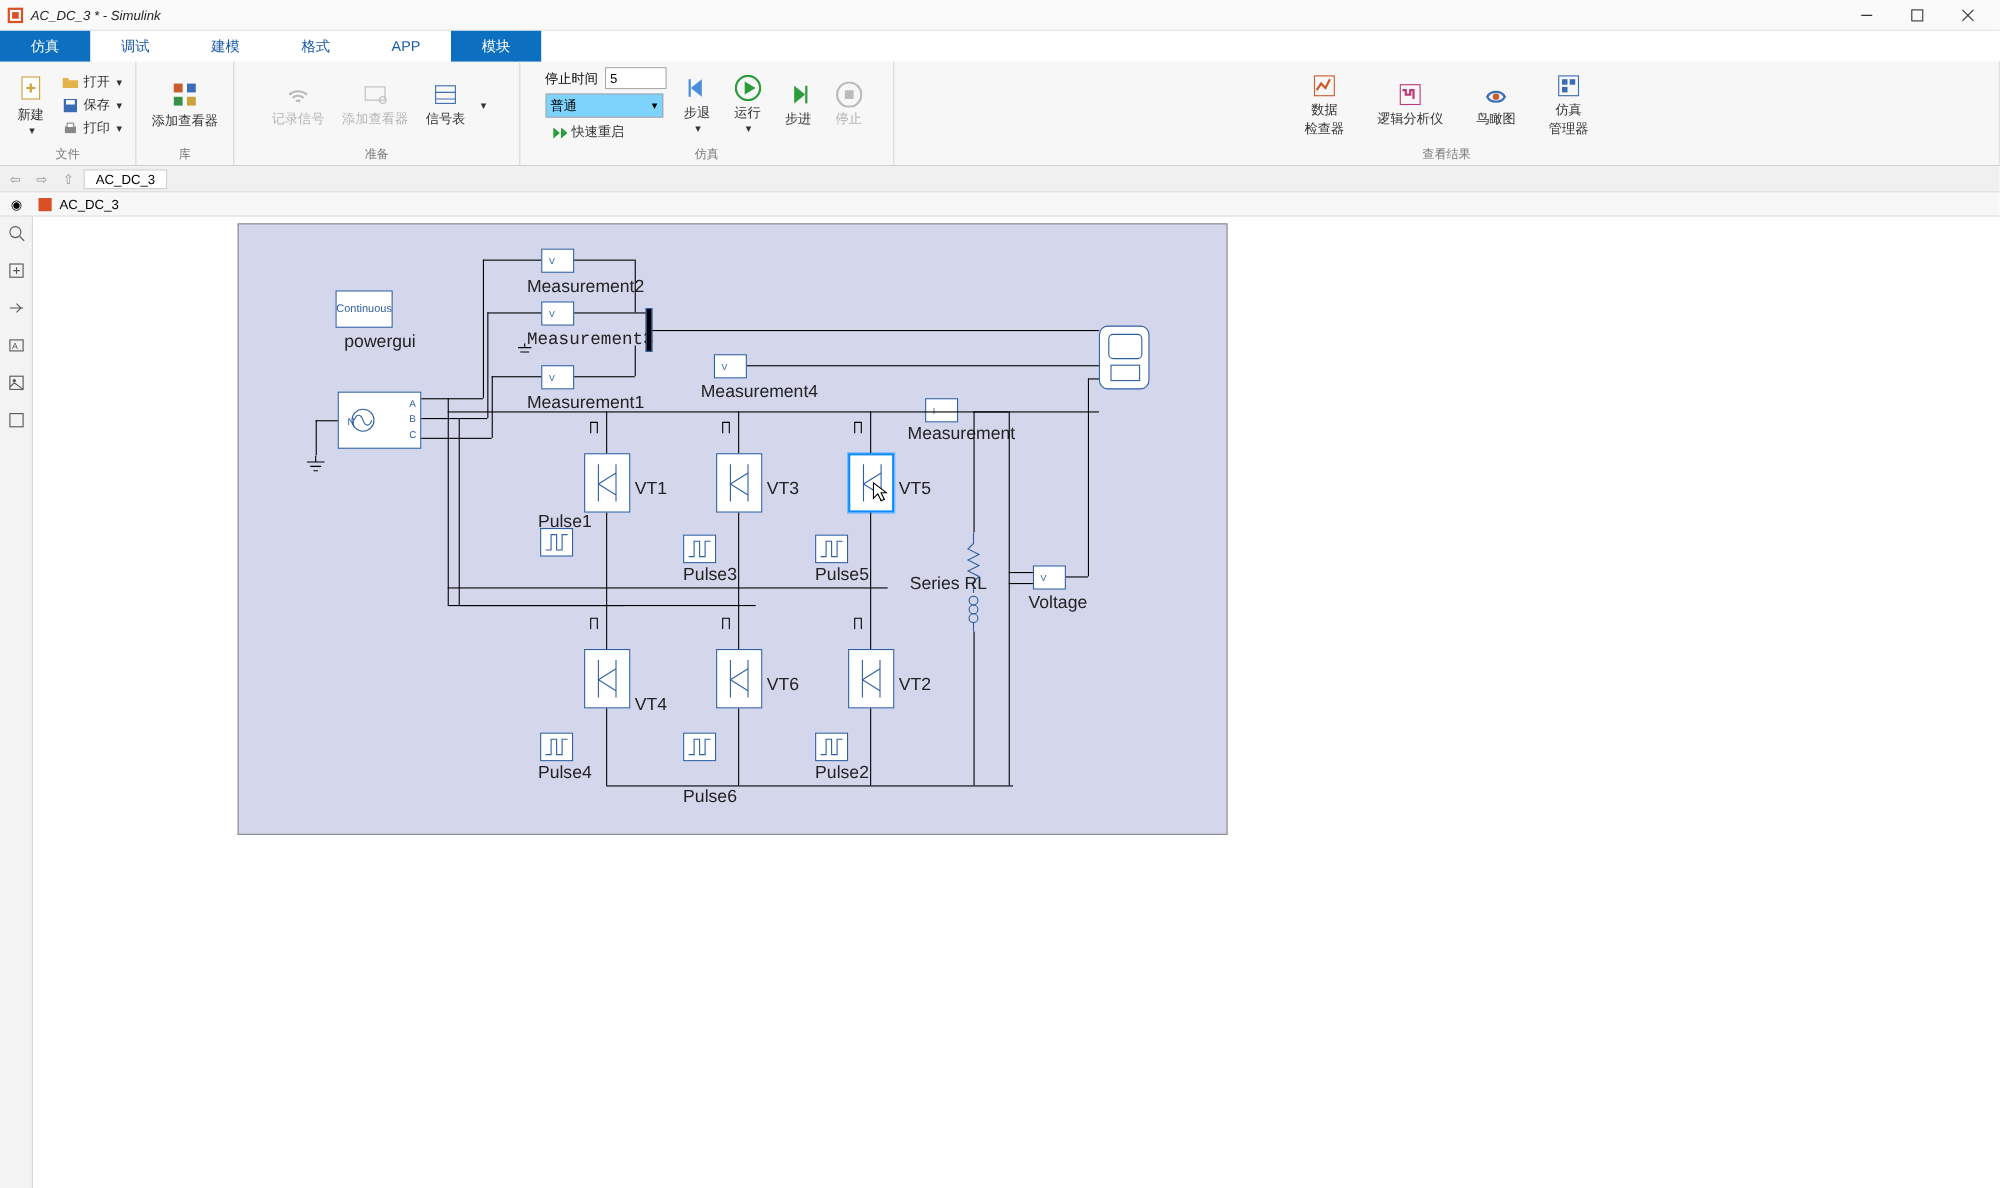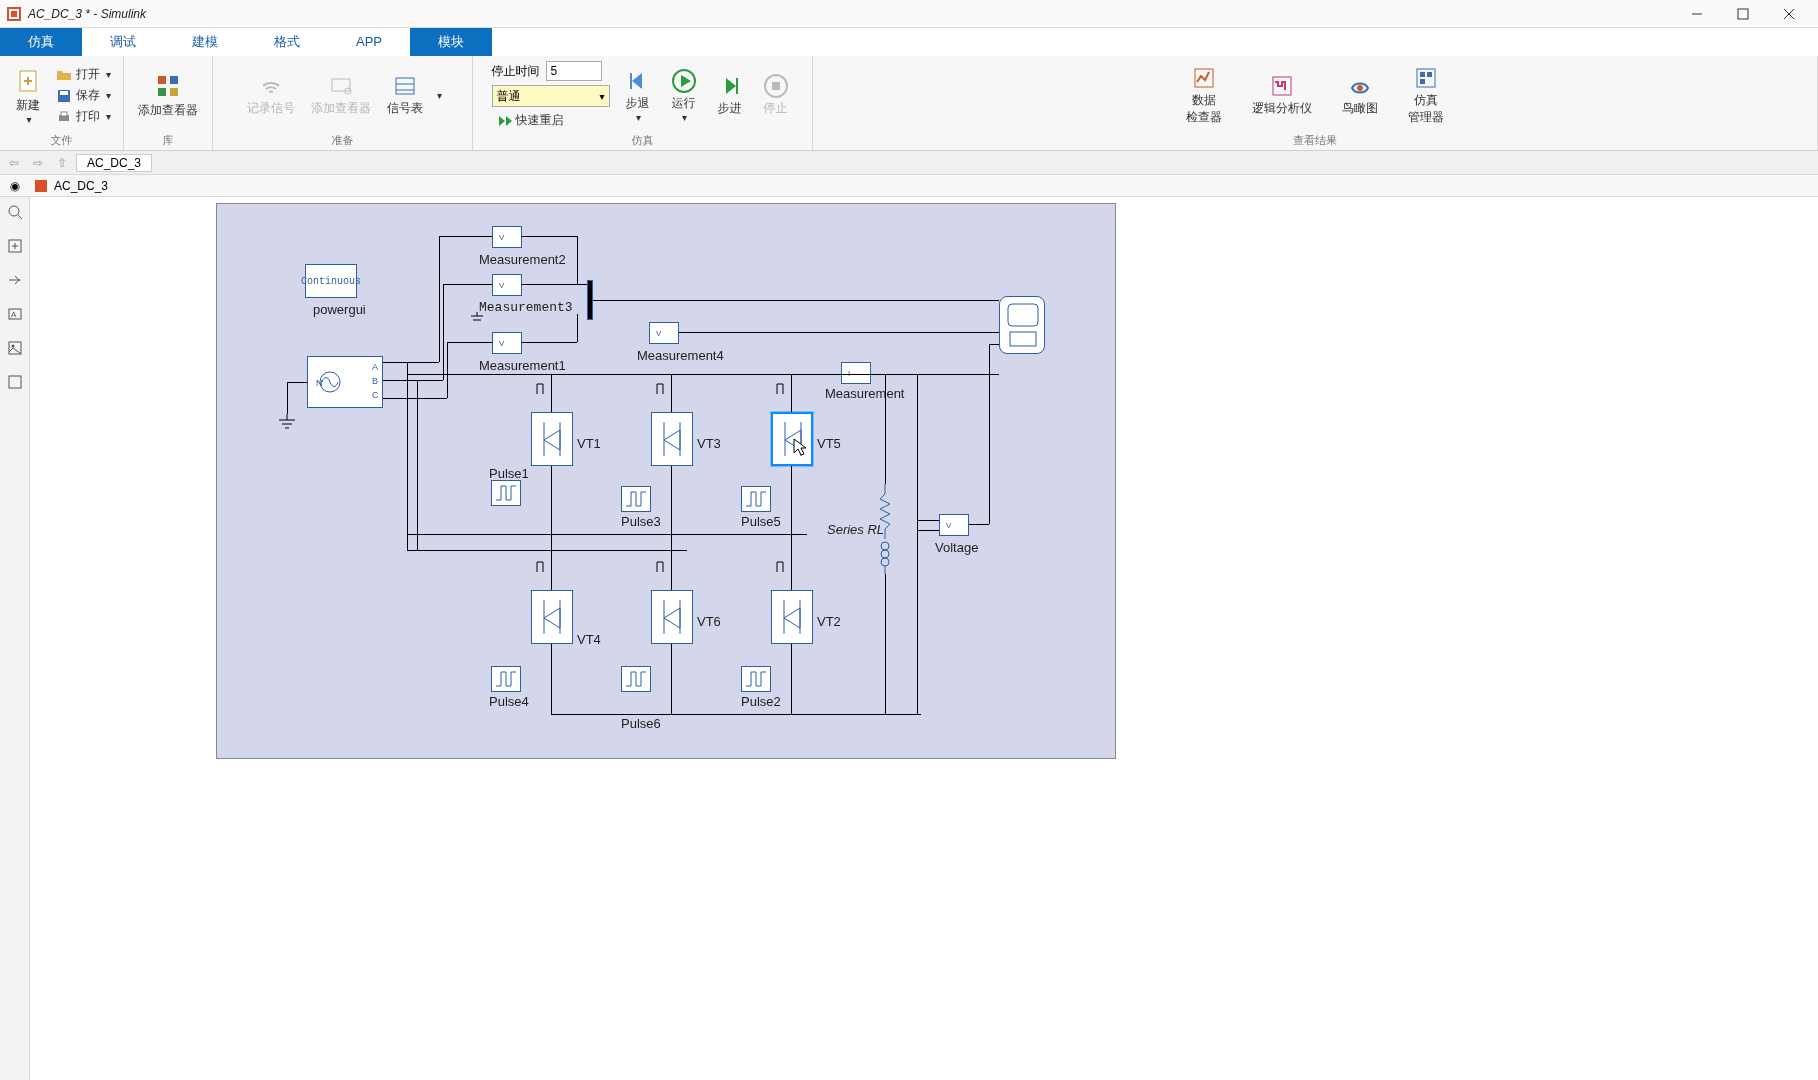--- a/index.html
+++ b/index.html
@@ -42,32 +42,32 @@
 
 .side-toolbar { position:absolute; left:0; top:197px; width:30px; background:#f3f3f3; border-right:1px solid #d8d8d8; height: calc(1080px - 197px); display:flex; flex-direction:column; align-items:center; padding-top:4px; gap:12px; }
 .side-btn { width:22px; height:22px; display:flex; align-items:center; justify-content:center; color:#555; cursor:pointer; }
 
 
 .canvas-wrap { position:absolute; left:30px; top:197px; right:0; bottom:0; background:#fff; overflow:hidden; }
 .diagram-bg { position:absolute; left:186px; top:6px; width:900px; height:556px; background:#d4d6ec; border:1px solid #888; }
 
 .blk { position:absolute; background:#fff; border:1px solid #2f5fa3; display:flex; align-items:center; justify-content:center; }
 .blk.sel { border:2px solid #0b89ff; box-shadow: 0 0 0 1px #7dbaff; }
-.blk-label { position:absolute; font-size:13px; color:#222; white-space:nowrap; }
+.blk-label { position:absolute; font-size:16px; color:#222; white-space:nowrap; }
 .wire { position:absolute; background:#000; }
 .wire.h { height:1px; }
 .wire.v { width:1px; }
 
 .diagram-title { position:absolute; font-size:18px; color:#4a4a4a; }
 
 
 svg { display:block; }
 
 .sim-input { width:56px; height:20px; border:1px solid #aaa; padding:0 4px; font-size:12px; }
-.sim-select { width:118px; height:22px; border:1px solid #aaa; background:#fef9c3; font-size:12px; padding:0 4px; display:flex; align-items:center; justify-content: space-between; text-align: center; }
+.sim-select { width:107px; height:22px; border:1px solid #aaa; background:#7dd3fc; font-size:12px; padding:0 4px; display:flex; align-items:center; justify-content: space-between; text-align: center; }
 
 .thy { width:42px; height:54px; }
 .pulse { width:30px; height:26px; }
 .meas { width:30px; height:22px; }
 .scope { width:46px; height:58px; border-radius:8px; }
 
 </style>
 </head>
 <body>
 
@@ -372,21 +372,21 @@
         <rect x="2" y="2" width="12" height="12" fill="none" stroke="#555"></rect>
       </svg>
     </div>
 </div>
 
 <div class="canvas-wrap">
   <div class="diagram-bg">
 
 
     <div class="blk" style="left:88px; top:60px; width:52px; height:34px;">
-      <span style="font-size:10px;color:#2f5fa3;font-family:Liberation Mono, monospace;">Continuous</span>
+      <span style="font-size:10px;color:#2f5fa3;">Continuous</span>
     </div>
     <div class="blk-label" style="left:96px; top:98px;">powergui</div>
 
     <div class="blk" style="left:90px; top:152px; width:76px; height:52px;">
       <svg width="76" height="52">
           <circle cx="22" cy="26" r="10" fill="none" stroke="#2f5fa3"></circle>
           <path d="M14 26c2-6 6-6 8 0s6 6 8 0" fill="none" stroke="#2f5fa3"></path>
           <text x="8" y="30" font-size="9" fill="#2f5fa3">N</text>
           <text x="64" y="14" font-size="9" fill="#2f5fa3">A</text>
           <text x="64" y="28" font-size="9" fill="#2f5fa3">B</text>
@@ -545,21 +545,21 @@
 
     <div style="position:absolute;left:658px;top:280px;">
       <svg width="20" height="90">
           <path d="M10 0v10l-5 5 10 5-10 5 10 5-10 5 10 5-5 5v10" fill="none" stroke="#2f5fa3"></path>
           <circle cx="10" cy="62" r="4" fill="none" stroke="#2f5fa3"></circle>
           <circle cx="10" cy="70" r="4" fill="none" stroke="#2f5fa3"></circle>
           <circle cx="10" cy="78" r="4" fill="none" stroke="#2f5fa3"></circle>
           <line x1="10" y1="82" x2="10" y2="90" stroke="#2f5fa3"></line>
         </svg>
     </div>
-    <div class="blk-label" style="left:610px; top:318px;font-style:italic;">Series RL</div>
+    <div class="blk-label" style="left:610px; top:318px;">Series RL</div>
 
     <div class="blk meas" style="left:722px; top:310px;">
         <svg width="30" height="22">
           <text x="6" y="14" font-size="8" fill="#2f5fa3">V</text>
         </svg>
       </div>
     <div class="blk-label" style="left:718px; top:336px;">Voltage</div>
 
     <div class="wire h" style="left:166px; top:158px; width:56px;"></div>
     <div class="wire h" style="left:166px; top:176px; width:60px;"></div>

